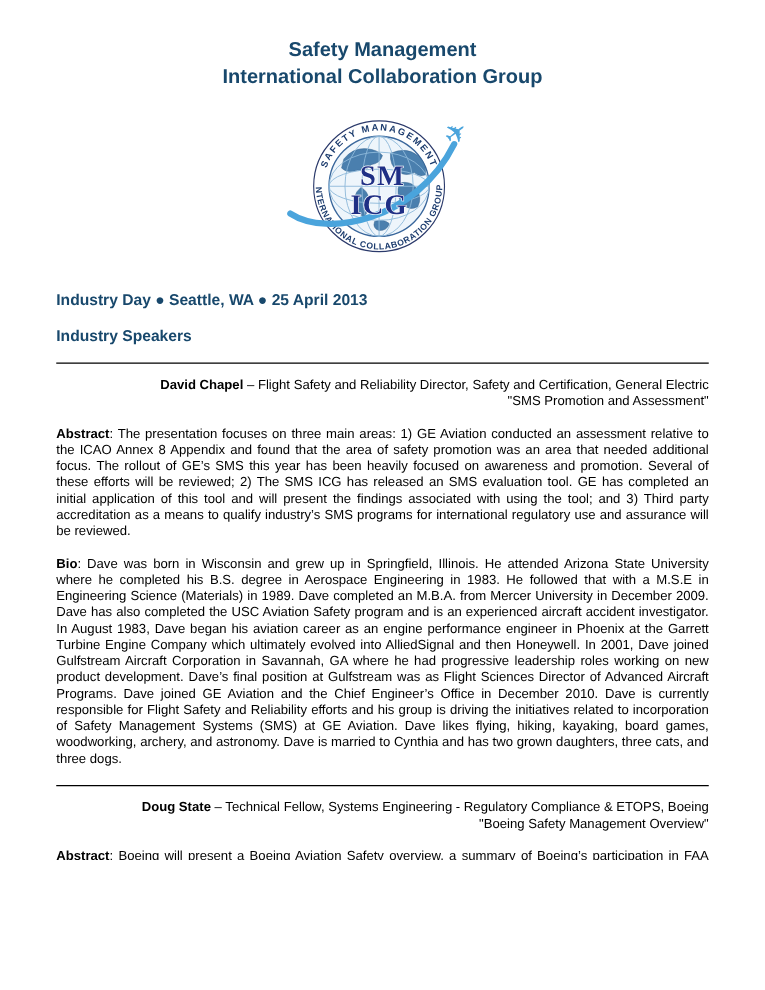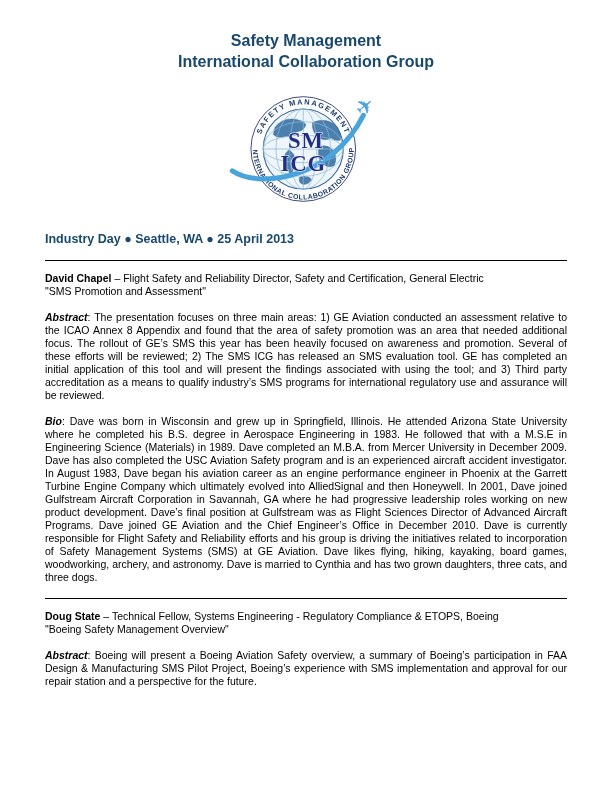--- a/index.html
+++ b/index.html
@@ -38,30 +38,30 @@
   .section-heading { margin-top: 15px; }
   hr.rule {
     border: none;
     border-top: 1px solid #000000;
     margin: 14px 0 0 0;
   }
   .speaker-head {
     margin: 11px 0 0 0;
     font-size: 10.5px;
     line-height: 13px;
-    text-align: left;
+    text-align: right;
   }
   .speaker-head b { font-weight: bold; }
   p.para {
     margin: 13px 0 0 0;
     font-size: 10.5px;
     line-height: 13px;
     text-align: justify;
   }
-  p.para b { font-weight: bold; font-style: italic; }
+  p.para b { font-weight: bold; }
   
   .arc-text {
     font-family: "Liberation Sans", sans-serif;
     font-weight: bold;
     fill: #1c3c6e;
   }
   .arc-top { font-size: 8.2px; letter-spacing: 1.6px; }
   .arc-bottom { font-size: 7.6px; letter-spacing: 0.55px; }
   .monogram {
     font-family: "Liberation Serif", serif;
@@ -124,20 +124,21 @@
       <path d="M 8,93 C 40,114 118,100 152,32" fill="none" stroke="#4aa4dc" stroke-width="5.5" stroke-linecap="round"></path>
       <text x="155" y="30" font-size="24" fill="#4aa4dc" text-anchor="middle" transform="rotate(-38 155 24)">✈</text>
 
       <text class="monogram" x="89" y="68" text-anchor="middle">SM</text>
       <text class="monogram" x="86" y="93" text-anchor="middle">ICG</text>
     </svg>
   </div>
 
   <div class="event-line">Industry Day ● Seattle, WA ● 25 April 2013</div>
 
+  <div class="section-heading">Industry Speakers</div>
 
   <hr class="rule">
 
   <section>
     <div class="speaker-head">
       <div><b>David Chapel</b><span> – Flight Safety and Reliability Director, Safety and Certification, General Electric</span></div>
       <div>"SMS Promotion and Assessment"</div>
     </div>
     <p class="para"><b>Abstract</b><span>: The presentation focuses on three main areas: 1) GE Aviation conducted an assessment relative to the ICAO Annex 8 Appendix and found that the area of safety promotion was an area that needed additional focus. The rollout of GE’s SMS this year has been heavily focused on awareness and promotion. Several of these efforts will be reviewed; 2) The SMS ICG has released an SMS evaluation tool. GE has completed an initial application of this tool and will present the findings associated with using the tool; and 3) Third party accreditation as a means to qualify industry’s SMS programs for international regulatory use and assurance will be reviewed.</span></p>
     <p class="para"><b>Bio</b><span>: Dave was born in Wisconsin and grew up in Springfield, Illinois. He attended Arizona State University where he completed his B.S. degree in Aerospace Engineering in 1983.  He followed that with a M.S.E in Engineering Science (Materials) in 1989. Dave completed an M.B.A. from Mercer University in December 2009. Dave has also completed the USC Aviation Safety program and is an experienced aircraft accident investigator.  In August 1983, Dave began his aviation career as an engine performance engineer in Phoenix at the Garrett Turbine Engine Company which ultimately evolved into AlliedSignal and then Honeywell. In 2001, Dave joined Gulfstream Aircraft Corporation in Savannah, GA where he had progressive leadership roles working on new product development. Dave’s final position at Gulfstream was as Flight Sciences Director of Advanced Aircraft Programs. Dave joined GE Aviation and the Chief Engineer’s Office in December 2010. Dave is currently responsible for Flight Safety and Reliability efforts and his group is driving the initiatives related to incorporation of Safety Management Systems (SMS) at GE Aviation.  Dave likes flying, hiking, kayaking, board games, woodworking, archery, and astronomy. Dave is married to Cynthia and has two grown daughters, three cats, and three dogs.</span></p>

